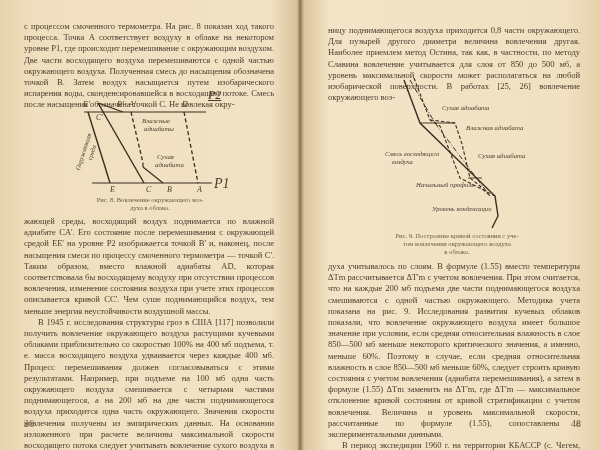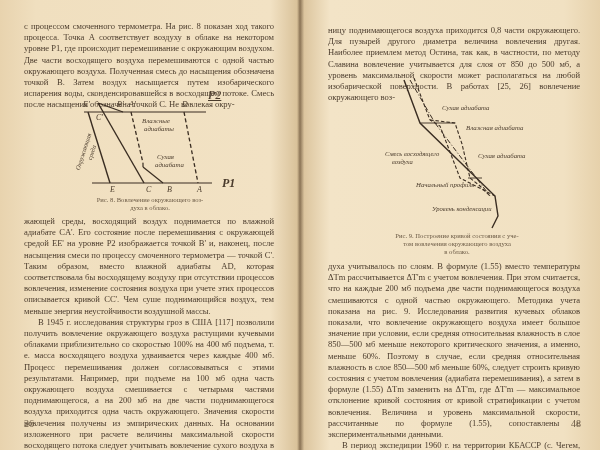--- a/index.html
+++ b/index.html
@@ -42,21 +42,21 @@
       <line x1="104" y1="17" x2="118" y2="88" stroke="#3a2d22" stroke-width="1.3" stroke-dasharray="4,2.5"></line>
     </svg>
 
     <div>
       <span style="position:absolute;left:83px;top:100px;font-size:8px;font-style:italic;">E'</span>
       <span style="position:absolute;left:96px;top:113px;font-size:8px;font-style:italic;">C'</span>
       <span style="position:absolute;left:117px;top:100px;font-size:8px;font-style:italic;">B'</span>
       <span style="position:absolute;left:129px;top:100px;font-size:8px;font-style:italic;">A'</span>
       <span style="position:absolute;left:182px;top:100px;font-size:8px;font-style:italic;">D</span>
       <span style="position:absolute;left:208px;top:88px;font-size:12px;font-style:italic;text-decoration:underline;">P2</span>
-      <span style="position:absolute;left:222px;top:176px;font-size:12px;font-style:italic;font-weight:bold;">P1</span>
+      <span style="position:absolute;left:214px;top:176px;font-size:14px;font-style:italic;">P1</span>
       <span style="position:absolute;left:110px;top:185px;font-size:8px;font-style:italic;">E</span>
       <span style="position:absolute;left:146px;top:185px;font-size:8px;font-style:italic;">C</span>
       <span style="position:absolute;left:167px;top:185px;font-size:8px;font-style:italic;">B</span>
       <span style="position:absolute;left:197px;top:185px;font-size:8px;font-style:italic;">A</span>
       <span style="position:absolute;left:142px;top:117px;font-size:6.8px;font-style:italic;">Влажные</span>
       <span style="position:absolute;left:144px;top:125px;font-size:6.8px;font-style:italic;">адиабаты</span>
       <span style="position:absolute;left:157px;top:153px;font-size:6.8px;font-style:italic;">Сухая</span>
       <span style="position:absolute;left:155px;top:161px;font-size:6.8px;font-style:italic;">адиабата</span>
       <span style="position:absolute;left:64px;top:148px;font-size:6.4px;font-style:italic;transform:rotate(-72deg);transform-origin:center;white-space:nowrap;">
         <span>Окружающая</span>

